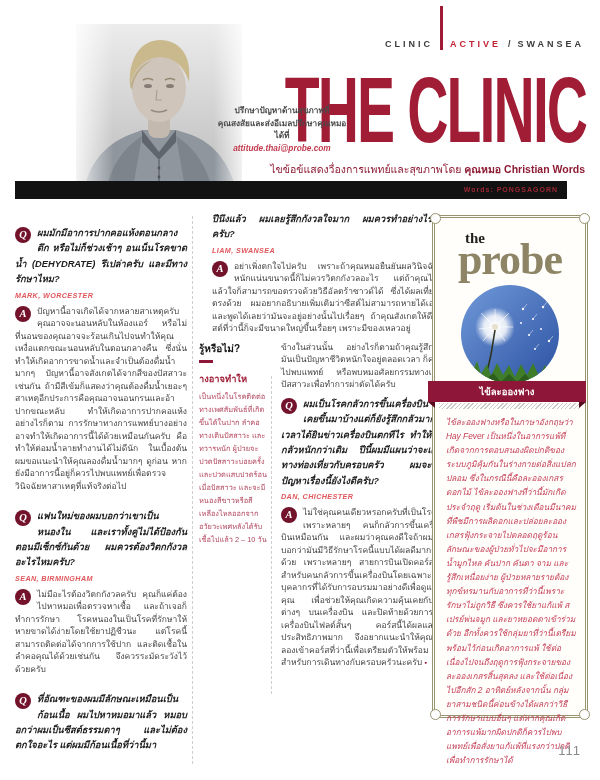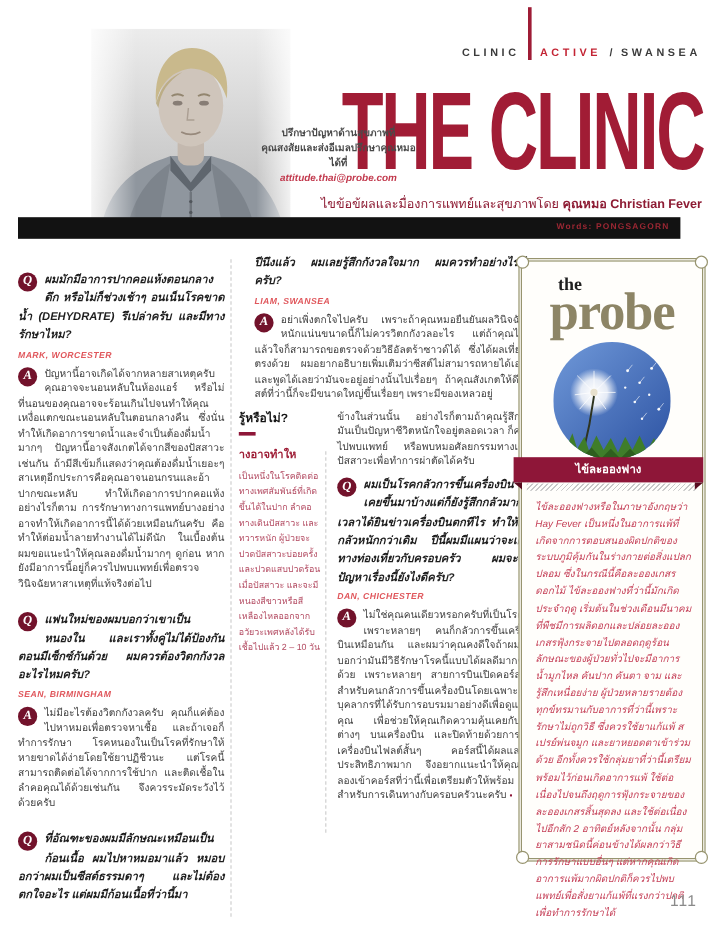--- a/index.html
+++ b/index.html
@@ -131,21 +131,21 @@
     </svg>
   </div>
 
   <div class="contact">
     <div class="c-line">ปรึกษาปัญหาด้านสุขภาพที่</div>
     <div class="c-line">คุณสงสัยและส่งอีเมลปรึกษาคุณหมอได้ที่</div>
     <a href="#" class="c-email">attitude.thai@probe.com</a>
   </div>
 
   <h1 class="main-title">THE CLINIC</h1>
-  <p class="tagline"><span>ไขข้อข้ผลและมื่องการแพทย์และสุขภาพโดย </span><span class="tg-doctor">คุณหมอ Christian Fever</span></p>
+  <p class="tagline"><span>ไขข้อข้แสดงวื่องการแพทย์และสุขภาพโดย </span><span class="tg-doctor">คุณหมอ Christian Words</span></p>
 
   <div class="credit-bar">
     <span>Words: PONGSAGORN</span>
   </div>
 
   <section class="col col1">
     <div class="qa-block">
       <div class="question"><span class="qa-icon">Q</span><span>ผมมักมีอาการปากคอแห้งตอนกลางดึก หรือไม่ก็ช่วงเช้าๆ อนเน็นโรคขาดน้ำ (DEHYDRATE) รึเปล่าครับ และมีทางรักษาไหม?</span></div>
       <div class="byline">MARK, WORCESTER</div>
       <div class="answer"><span class="qa-icon">A</span><span>ปัญหานี้อาจเกิดได้จากหลายสาเหตุครับ คุณอาจจะนอนหลับในห้องแอร์ หรือไม่ที่นอนของคุณอาจจะร้อนเกินไปจนทำให้คุณเหงื่อแตกขณะนอนหลับในตอนกลางคืน ซึ่งนั่นทำให้เกิดอาการขาดน้ำและจำเป็นต้องดื่มน้ำมากๆ ปัญหานี้อาจสังเกตได้จากสีของปัสสาวะเช่นกัน ถ้ามีสีเข้มก็แสดงว่าคุณต้องดื่มน้ำเยอะๆ สาเหตุอีกประการคือคุณอาจนอนกรนและอ้าปากขณะหลับ ทำให้เกิดอาการปากคอแห้ง อย่างไรก็ตาม การรักษาทางการแพทย์บางอย่างอาจทำให้เกิดอาการนี้ได้ด้วยเหมือนกันครับ คือทำให้ต่อมน้ำลายทำงานได้ไม่ดีนัก ในเบื้องต้นผมขอแนะนำให้คุณลองดื่มน้ำมากๆ ดูก่อน หากยังมีอาการนี้อยู่ก็ควรไปพบแพทย์เพื่อตรวจวินิจฉัยหาสาเหตุที่แท้จริงต่อไป</span></div>

